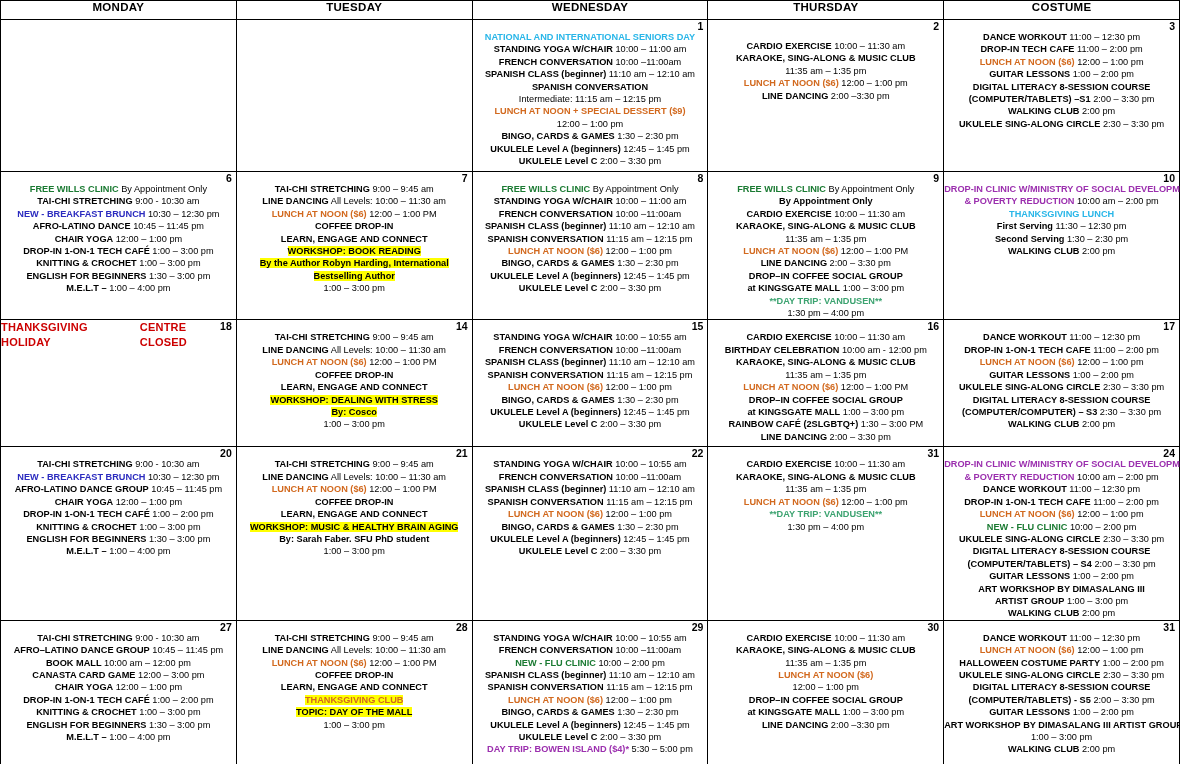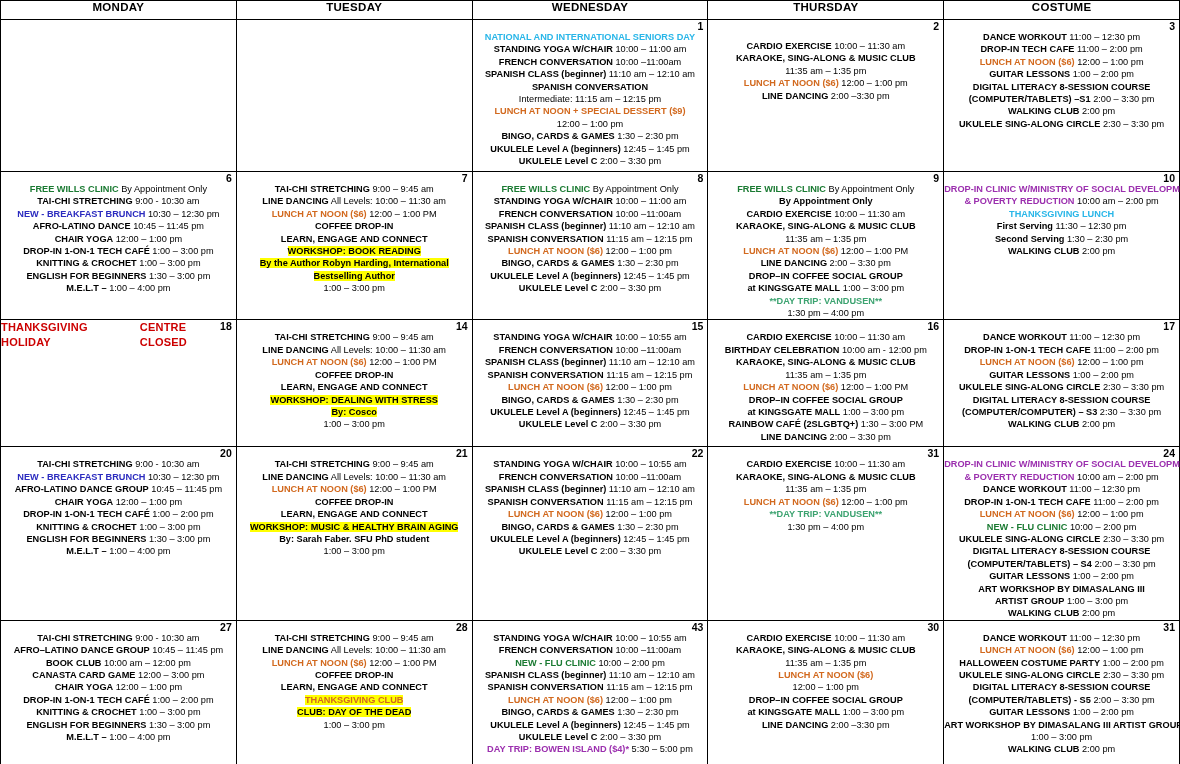--- a/index.html
+++ b/index.html
@@ -331,44 +331,44 @@
             <div class="ev"><span><span class="c-black">WALKING CLUB</span><span class="t c-black"> 2:00 pm</span></span></div>
           </div>
         </td>
       </tr>
       <tr style="height: 158px;">
         <td class="daycell">
           <div class="daynum">27</div>
           <div class="events">
             <div class="ev"><span><span class="c-black">TAI-CHI STRETCHING</span><span class="t c-black"> 9:00 - 10:30 am</span></span></div>
             <div class="ev"><span><span class="c-black">AFRO–LATINO DANCE GROUP</span><span class="t c-black"> 10:45 – 11:45 pm</span></span></div>
-            <div class="ev"><span><span class="c-black">BOOK CLUB</span><span class="t c-black"> 10:00 am – 12:00 pm</span></span></div>
+            <div class="ev"><span><span class="c-black">BOOK MALL</span><span class="t c-black"> 10:00 am – 12:00 pm</span></span></div>
             <div class="ev"><span><span class="c-black">CANASTA CARD GAME</span><span class="t c-black"> 12:00 – 3:00 pm</span></span></div>
             <div class="ev"><span><span class="c-black">CHAIR YOGA</span><span class="t c-black"> 12:00 – 1:00 pm</span></span></div>
             <div class="ev"><span><span class="c-black">DROP-IN 1-ON-1 TECH CAFÉ</span><span class="t c-black"> 1:00 – 2:00 pm</span></span></div>
             <div class="ev"><span><span class="c-black">KNITTING &amp; CROCHET</span><span class="t c-black"> 1:00 – 3:00 pm</span></span></div>
             <div class="ev"><span><span class="c-black">ENGLISH FOR BEGINNERS</span><span class="t c-black"> 1:30 – 3:00 pm</span></span></div>
             <div class="ev"><span><span class="c-black">M.E.L.T –</span><span class="t c-black"> 1:00 – 4:00 pm</span></span></div>
           </div>
         </td>
         <td class="daycell">
           <div class="daynum">28</div>
           <div class="events">
             <div class="ev"><span><span class="c-black">TAI-CHI STRETCHING</span><span class="t c-black"> 9:00 – 9:45 am</span></span></div>
             <div class="ev"><span><span class="c-black">LINE DANCING</span><span class="t c-black"> All Levels: 10:00 – 11:30 am</span></span></div>
             <div class="ev"><span><span class="c-orange">LUNCH AT NOON ($6)</span><span class="t c-black"> 12:00 – 1:00 PM</span></span></div>
             <div class="ev"><span><span class="c-black">COFFEE DROP-IN</span></span></div>
             <div class="ev"><span><span class="c-black">LEARN, ENGAGE AND CONNECT</span></span></div>
             <div class="ev"><span class="hl"><span class="c-orange">THANKSGIVING CLUB</span></span></div>
-            <div class="ev"><span class="hl"><span class="c-black">CLUB: DAY OF THE DEAD</span></span></div>
+            <div class="ev"><span class="hl"><span class="c-black">TOPIC: DAY OF THE MALL</span></span></div>
             <div class="ev"><span><span class="t c-black">1:00 – 3:00 pm</span></span></div>
           </div>
         </td>
         <td class="daycell">
-          <div class="daynum">43</div>
+          <div class="daynum">29</div>
           <div class="events">
             <div class="ev"><span><span class="c-black">STANDING YOGA W/CHAIR</span><span class="t c-black"> 10:00 – 10:55 am</span></span></div>
             <div class="ev"><span><span class="c-black">FRENCH CONVERSATION</span><span class="t c-black"> 10:00 –11:00am</span></span></div>
             <div class="ev"><span><span class="c-green">NEW - FLU CLINIC</span><span class="t c-black"> 10:00 – 2:00 pm</span></span></div>
             <div class="ev"><span><span class="c-black">SPANISH CLASS (beginner)</span><span class="t c-black"> 11:10 am – 12:10 am</span></span></div>
             <div class="ev"><span><span class="c-black">SPANISH CONVERSATION</span><span class="t c-black"> 11:15 am – 12:15 pm</span></span></div>
             <div class="ev"><span><span class="c-orange">LUNCH AT NOON ($6)</span><span class="t c-black"> 12:00 – 1:00 pm</span></span></div>
             <div class="ev"><span><span class="c-black">BINGO, CARDS &amp; GAMES</span><span class="t c-black"> 1:30 – 2:30 pm</span></span></div>
             <div class="ev"><span><span class="c-black">UKULELE Level A (beginners)</span><span class="t c-black"> 12:45 – 1:45 pm</span></span></div>
             <div class="ev"><span><span class="c-black">UKULELE Level C</span><span class="t c-black"> 2:00 – 3:30 pm</span></span></div>

